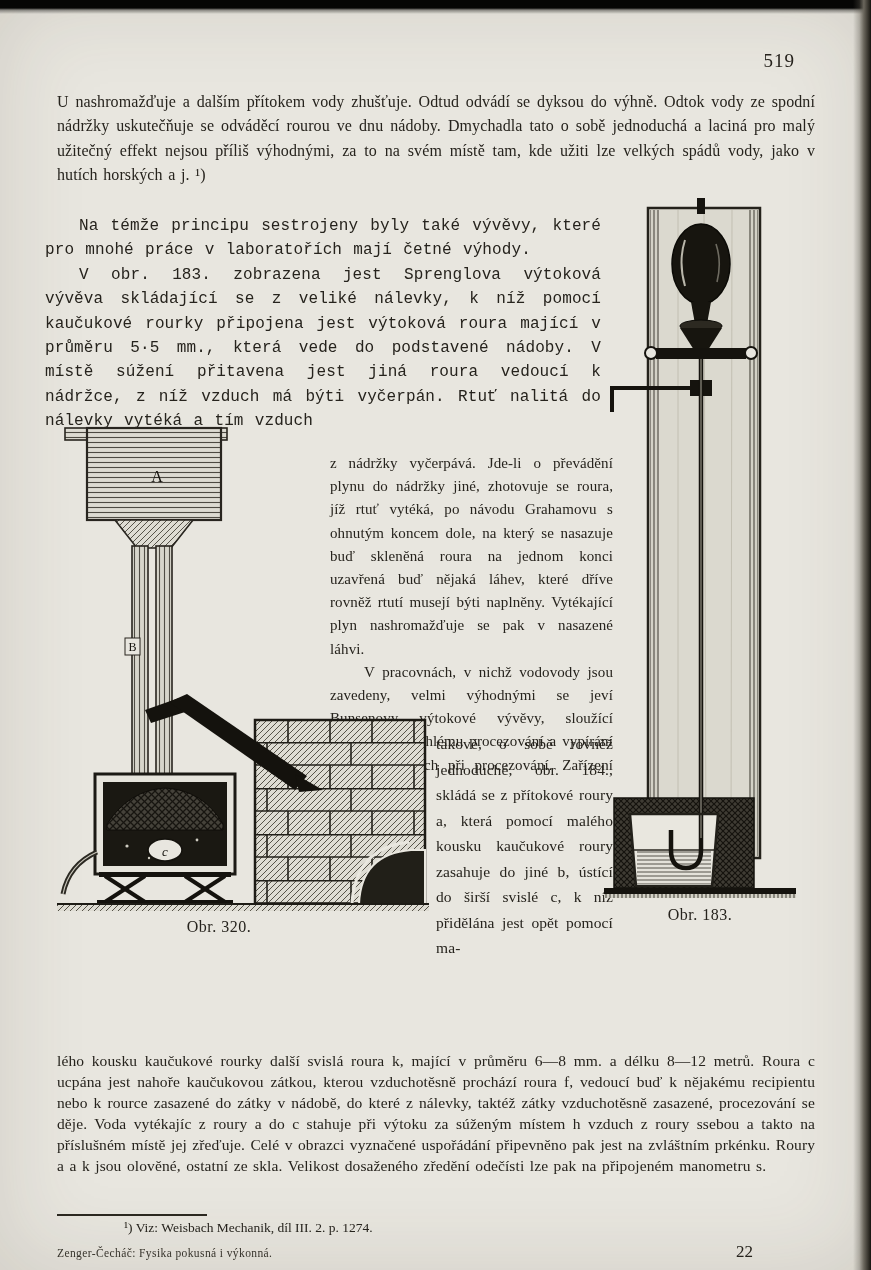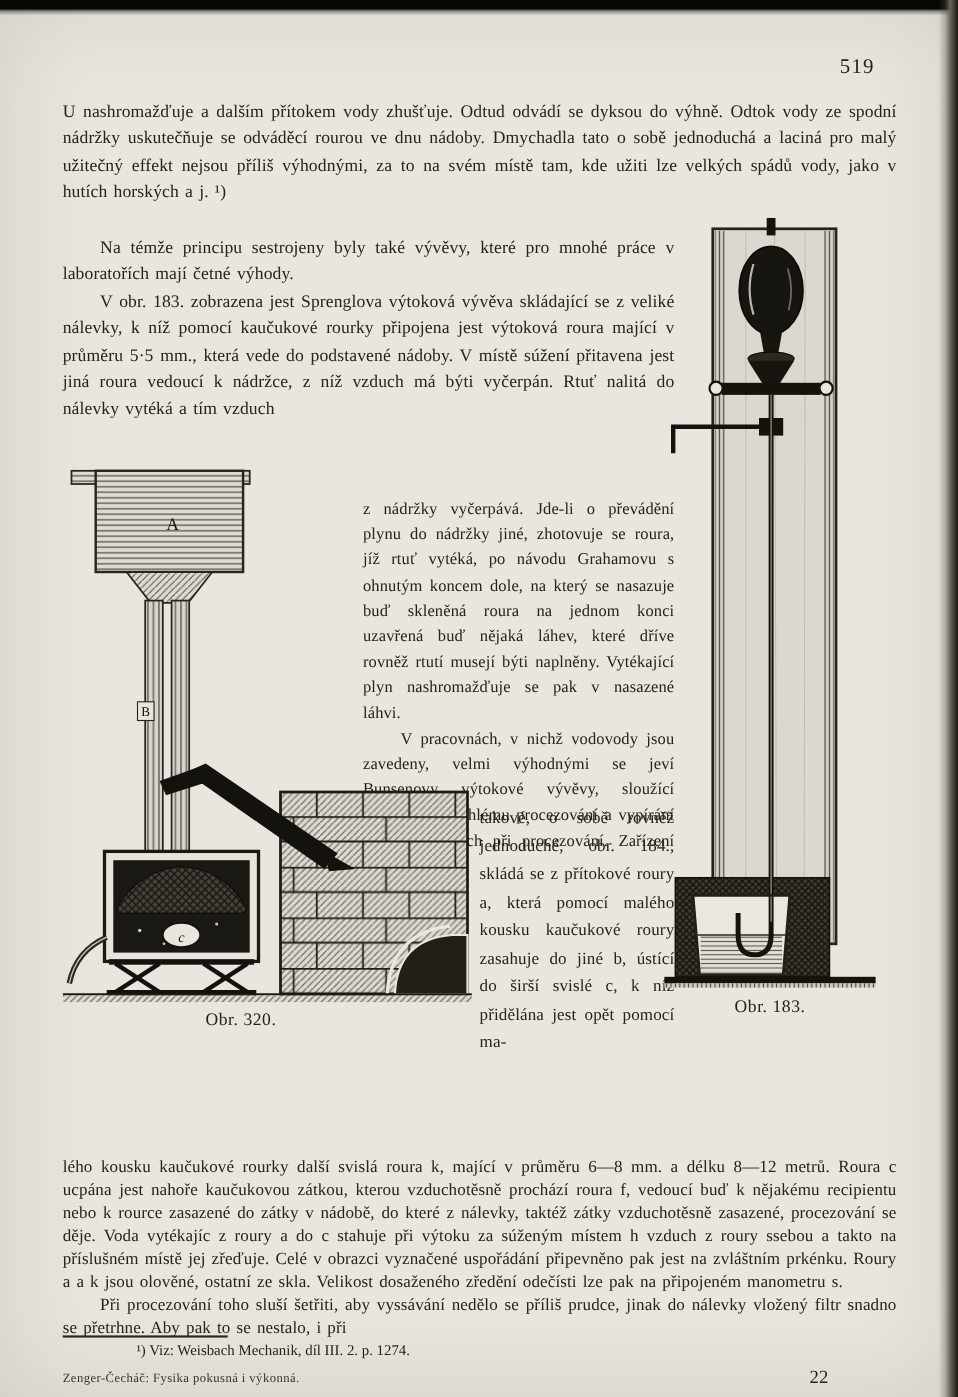--- a/index.html
+++ b/index.html
@@ -24,21 +24,21 @@
   .pagenum { position:absolute; top:50px; right:76px; font-size:19px; letter-spacing:1px; }
 
   .tblock {
     position:absolute; text-align:justify; hyphens:none;
     font-size:16px; line-height:24.4px; letter-spacing:.1px; word-spacing:1.5px;
   }
   .tblock p { margin:0; }
   .indent { text-indent:34px; }
 
   .b1 { left:57px;  top:90px;   width:758px; }
-  .b2 { left:57px;  top:214px;  width:556px; }
+  .b2 { left:45px;  top:214px;  width:556px;font-family:Liberation Mono, monospace; }
   .b3 { left:330px; top:408px;  width:283px; font-size:15px;   line-height:23.2px;margin-top:44px; }
   .b4 { left:436px; top:731px;  width:177px; font-size:15.5px; line-height:25.5px; }
   .b5 { left:57px;  top:1038px; width:758px; font-size:15.5px; line-height:21px;margin-top:12px; }
 
   figure { position:absolute; }
   .fig182 { left:57px;  top:420px; width:372px; }
   .fig183 { left:600px; top:198px; width:200px; }
   .figcap { text-align:center; font-size:16px; margin-top:4px; letter-spacing:.5px; }
   .fig182 .figcap { padding-right:48px; margin-top:2px; }
 
@@ -70,21 +70,20 @@
     <p>z nádržky vyčerpává. Jde-li o převádění plynu do nádržky jiné, zhotovuje se roura, jíž rtuť vytéká, po návodu Grahamovu s ohnutým koncem dole, na který se nasazuje buď skleněná roura na jednom konci uzavřená buď nějaká láhev, které dříve rovněž rtutí musejí býti naplněny. Vytékající plyn nashromažďuje se pak v nasazené láhvi.</p>
     <p class="indent">V pracovnách, v nichž vodovody jsou zavedeny, velmi výhodnými se jeví Bunsenovy výtokové vývěvy, sloužící výhradně k rychlému procezování a vypírání sraženin zbylých při procezování. Zařízení vývěvy</p>
   </div>
 
   <div class="tblock b4">
     <p>takové, o sobě rovněž jednoduché, obr. 184., skládá se z přítokové roury a, která pomocí malého kousku kaučukové roury zasahuje do jiné b, ústící do širší svislé c, k níž přidělána jest opět pomocí ma-</p>
   </div>
 
   <div class="tblock b5">
     <p>lého kousku kaučukové rourky další svislá roura k, mající v průměru 6—8 mm. a délku 8—12 metrů. Roura c ucpána jest nahoře kaučukovou zátkou, kterou vzduchotěsně prochází roura f, vedoucí buď k nějakému recipientu nebo k rource zasazené do zátky v nádobě, do které z nálevky, taktéž zátky vzduchotěsně zasazené, procezování se děje. Voda vytékajíc z roury a do c stahuje při výtoku za súženým místem h vzduch z roury ssebou a takto na příslušném místě jej zřeďuje. Celé v obrazci vyznačené uspořádání připevněno pak jest na zvláštním prkénku. Roury a a k jsou olověné, ostatní ze skla. Velikost dosaženého zředění odečísti lze pak na připojeném manometru s.</p>
-    <p class="indent">Při procezování toho sluší šetřiti, aby vyssávání nedělo se příliš prudce, jinak do nálevky vložený filtr snadno se přetrhne. Aby pak to se nestalo, i při</p>
   </div>
 
   <figure class="fig182">
     <svg width="372" height="492" viewBox="0 0 372 492" xmlns="http://www.w3.org/2000/svg">
       <defs>
         <pattern id="hH" width="6" height="5" patternUnits="userSpaceOnUse">
           <rect width="6" height="5" fill="#dddbd2"></rect>
           <line x1="0" y1="2.5" x2="6" y2="2.5" stroke="#4d4a42" stroke-width="1.1"></line>
         </pattern>
         <pattern id="hV" width="5" height="6" patternUnits="userSpaceOnUse">

